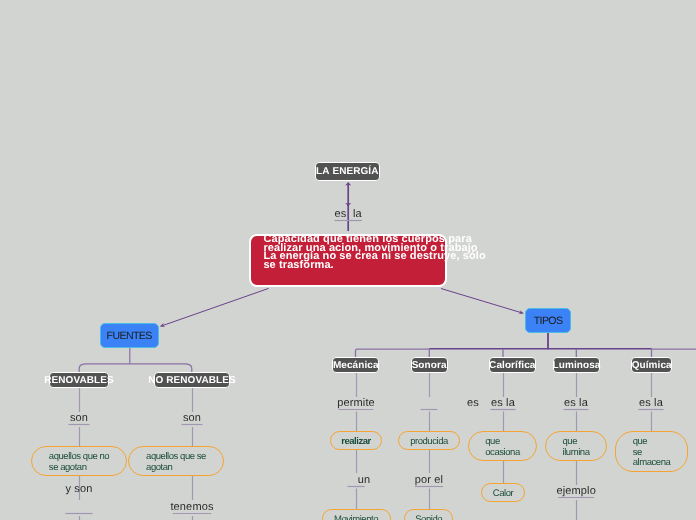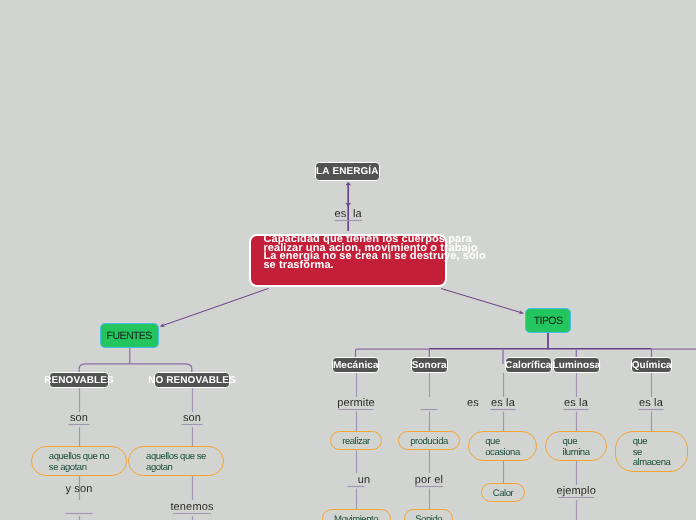--- a/index.html
+++ b/index.html
@@ -6,21 +6,21 @@
   html,body{margin:0;padding:0;}
   body{width:696px;height:520px;overflow:hidden;background:#d2d4d1;
        font-family:"Liberation Sans",sans-serif;position:relative;
        -webkit-font-smoothing:antialiased;text-rendering:geometricPrecision;}
   #canvas{position:absolute;left:0;top:0;width:696px;height:520px;}
   svg.links{position:absolute;left:0;top:0;width:696px;height:520px;}
   .node{position:absolute;box-sizing:border-box;display:flex;align-items:center;
         justify-content:center;text-align:center;line-height:1.18;}
   .n-dark{background:#525252;border:1.3px solid #ffffff;border-radius:4px;color:#fff;
         font-weight:bold;font-size:10px;letter-spacing:0.08px;padding-top:1.6px;}
-  .n-blue{background:#22c55e;border:1.7px solid #4bbce8;border-radius:5px;color:#1a1a1a;
+  .n-blue{background:#3b82f6;border:1.7px solid #4bbce8;border-radius:5px;color:#1a1a1a;
         font-size:10.6px;letter-spacing:-0.6px;padding-top:1.5px;}
   .n-red{background:#c41f38;border:2.4px solid #ffffff;border-radius:8px;color:#fff;
         font-weight:bold;font-size:11px;text-align:left;justify-content:flex-start;
         padding:0 0 16px 12px;letter-spacing:0.1px;line-height:8.8px;}
   .n-orange{background:transparent;border:1.7px solid #f5a431;border-radius:18px;
         color:#1b4d3e;font-size:9.5px;letter-spacing:-0.45px;line-height:10.6px;text-align:left;}
   .n-orange > span{display:inline-block;position:relative;top:1.5px;}
   .lnklabel{position:absolute;color:#2b2b2b;white-space:nowrap;font-size:11px;
         letter-spacing:0.15px;transform:translate(-50%,-50%);line-height:1;}
 </style>
@@ -108,30 +108,30 @@
       </div>
       <div class="node n-orange" style="left: 128px; top: 446px; width: 96px; height: 30px;">
         <span>aquellos&nbsp;que&nbsp;se<br>agotan</span>
       </div>
       <div class="node n-dark" style="left: 332.4px; top: 356.8px; width: 46.7px; height: 16.1px;">
         <span>Mecánica</span>
       </div>
       <div class="node n-dark" style="left: 410.6px; top: 356.8px; width: 37px; height: 16.1px;">
         <span>Sonora</span>
       </div>
-      <div class="node n-dark" style="left: 505px; top: 356.8px; width: 46.6px; height: 16.1px;">
+      <div class="node n-dark" style="left: 489px; top: 356.8px; width: 46.6px; height: 16.1px;">
         <span>Calorífica</span>
       </div>
       <div class="node n-dark" style="left: 552.8px; top: 356.8px; width: 47.4px; height: 16.1px;">
         <span>Luminosa</span>
       </div>
       <div class="node n-dark" style="left: 631px; top: 356.8px; width: 41.3px; height: 16.1px;">
         <span>Química</span>
       </div>
-      <div class="node n-orange" style="left: 330px; top: 431px; width: 52px; height: 19px;">
+      <div class="node n-orange" style="left: 330px; top: 431px; width: 52px; height: 19px; font-weight: bold;">
         <span>realizar</span>
       </div>
       <div class="node n-orange" style="left: 398px; top: 431px; width: 62px; height: 19px; text-align: center;">
         <span>producida</span>
       </div>
       <div class="node n-orange" style="left: 468px; top: 431px; width: 69px; height: 30px;">
         <span>que<br>ocasiona</span>
       </div>
       <div class="node n-orange" style="left: 545px; top: 431px; width: 62px; height: 30px;">
         <span>que<br>ilumina</span>

